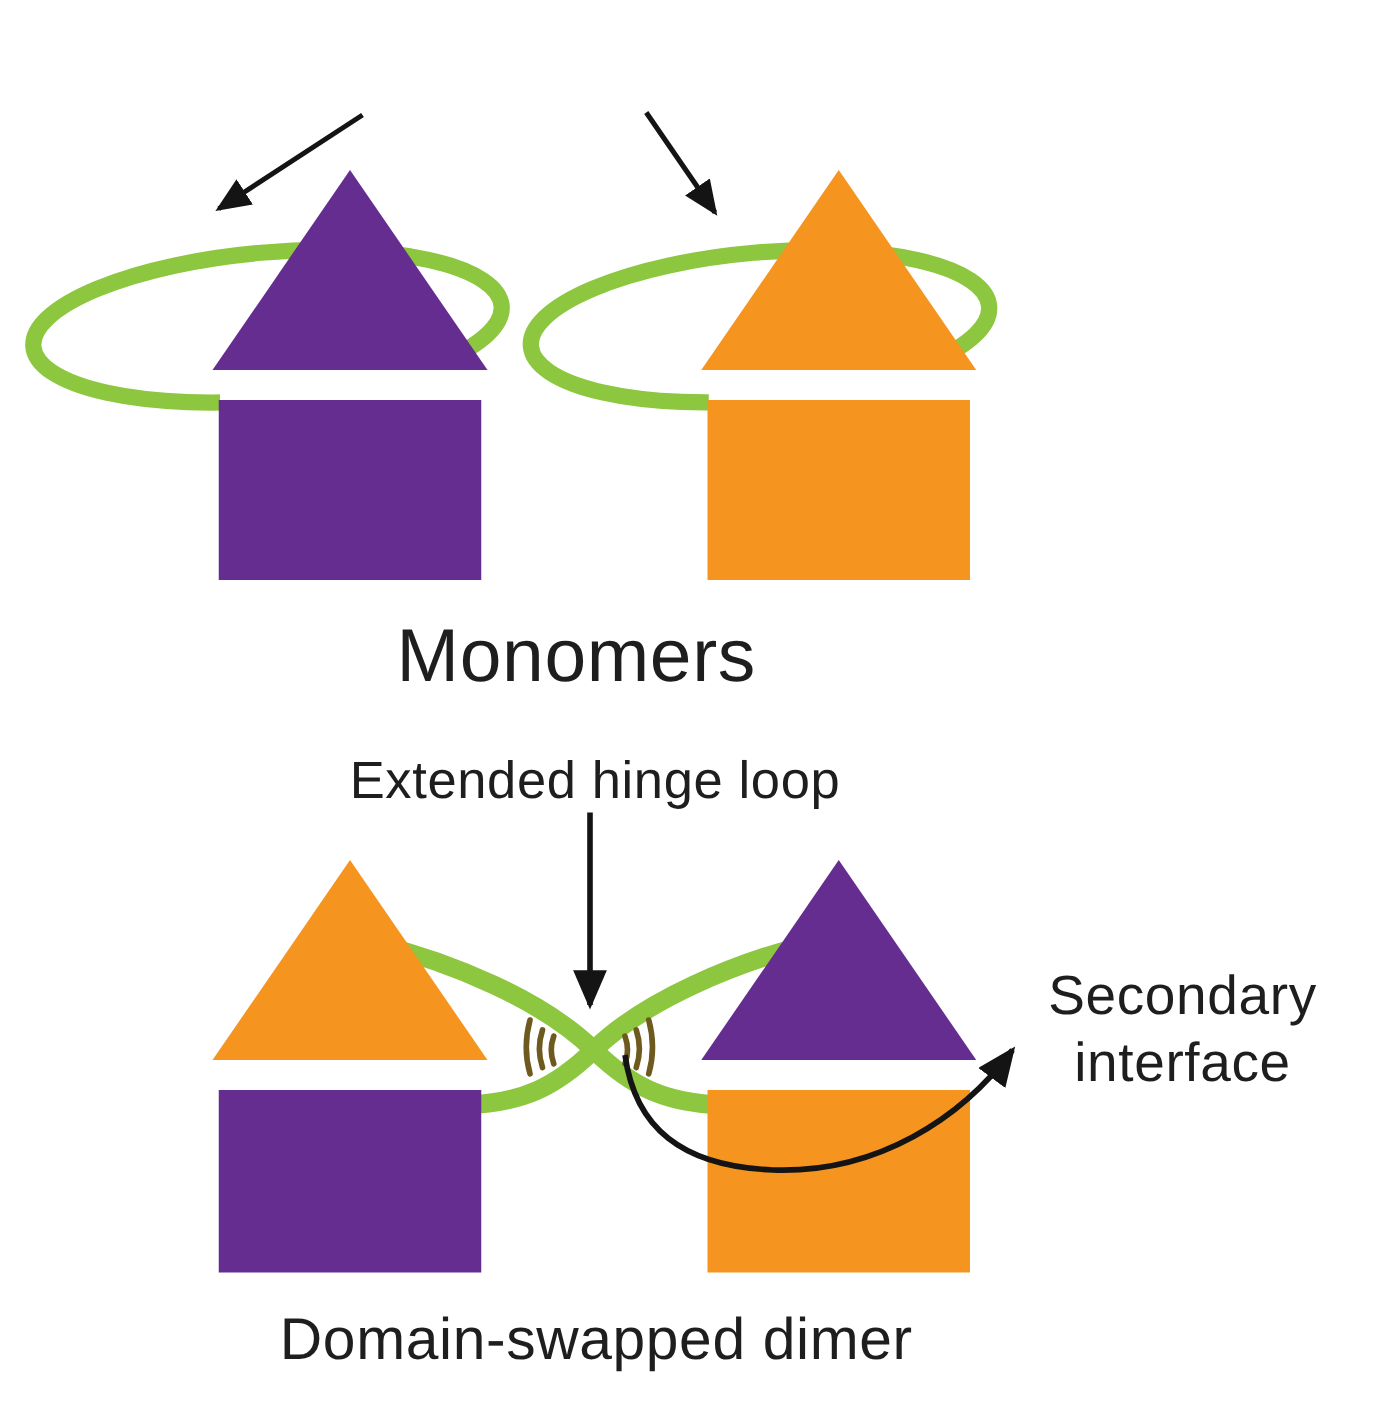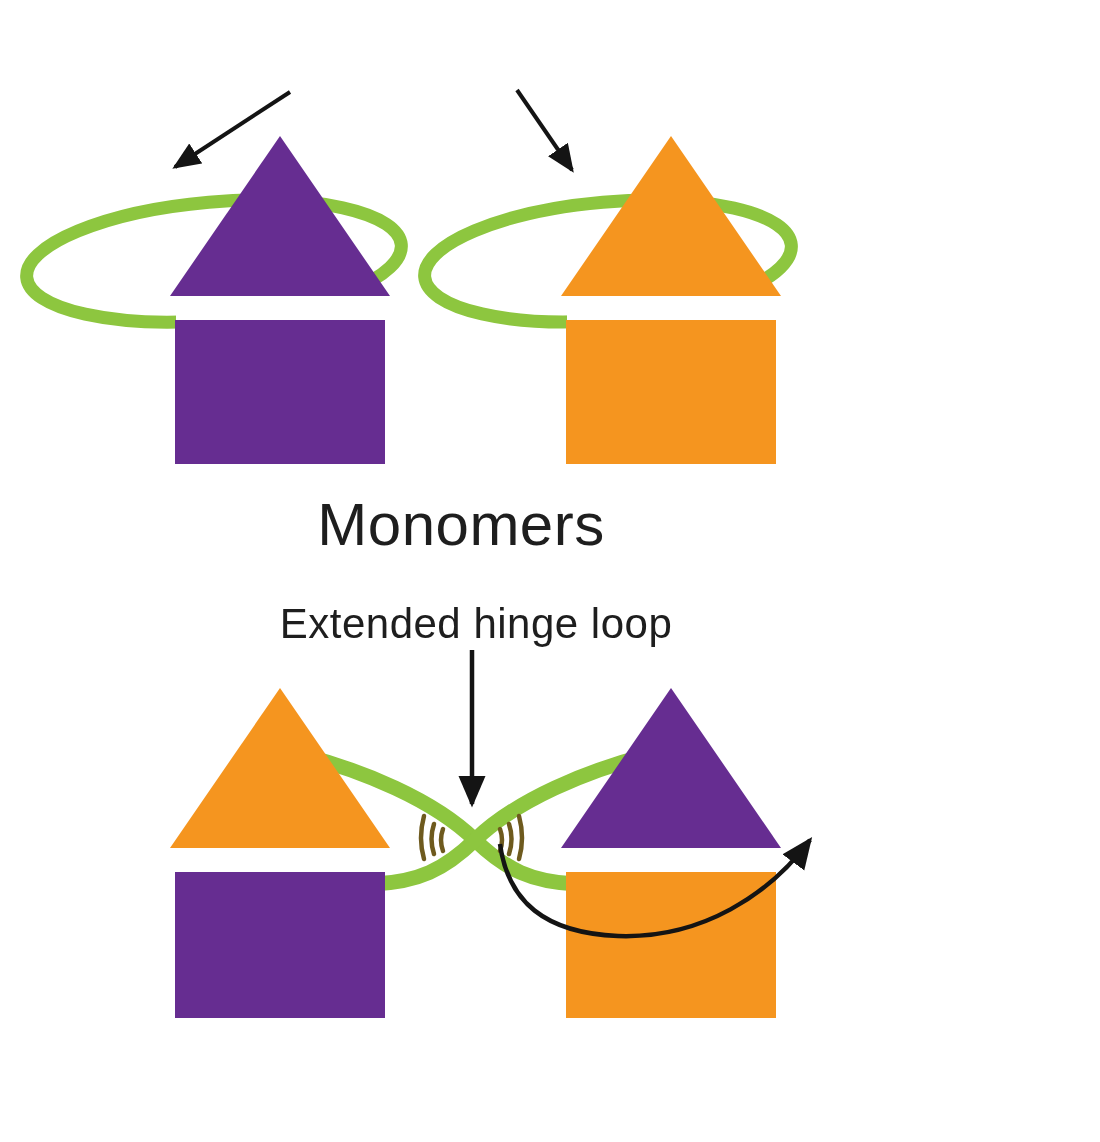--- a/index.html
+++ b/index.html
@@ -98,15 +98,20 @@
 
       <path d="M 500 844 C 508 902, 545 933, 618 936 C 702 939, 770 894, 810 840" class="blk" stroke-width="4.5" marker-end="url(#ah)"></path>
     </g>
   </svg>
 
 
   <div class="lbl lbl-monomers">Monomers</div>
 
   <div class="lbl lbl-extended">Extended hinge loop</div>
 
+  <div class="lbl lbl-secondary">
+    <span>Secondary</span><br>
+    <span>interface</span>
+  </div>
 
+  <div class="lbl lbl-dimer">Domain-swapped dimer</div>
 
 </div>
 
 </body></html>

